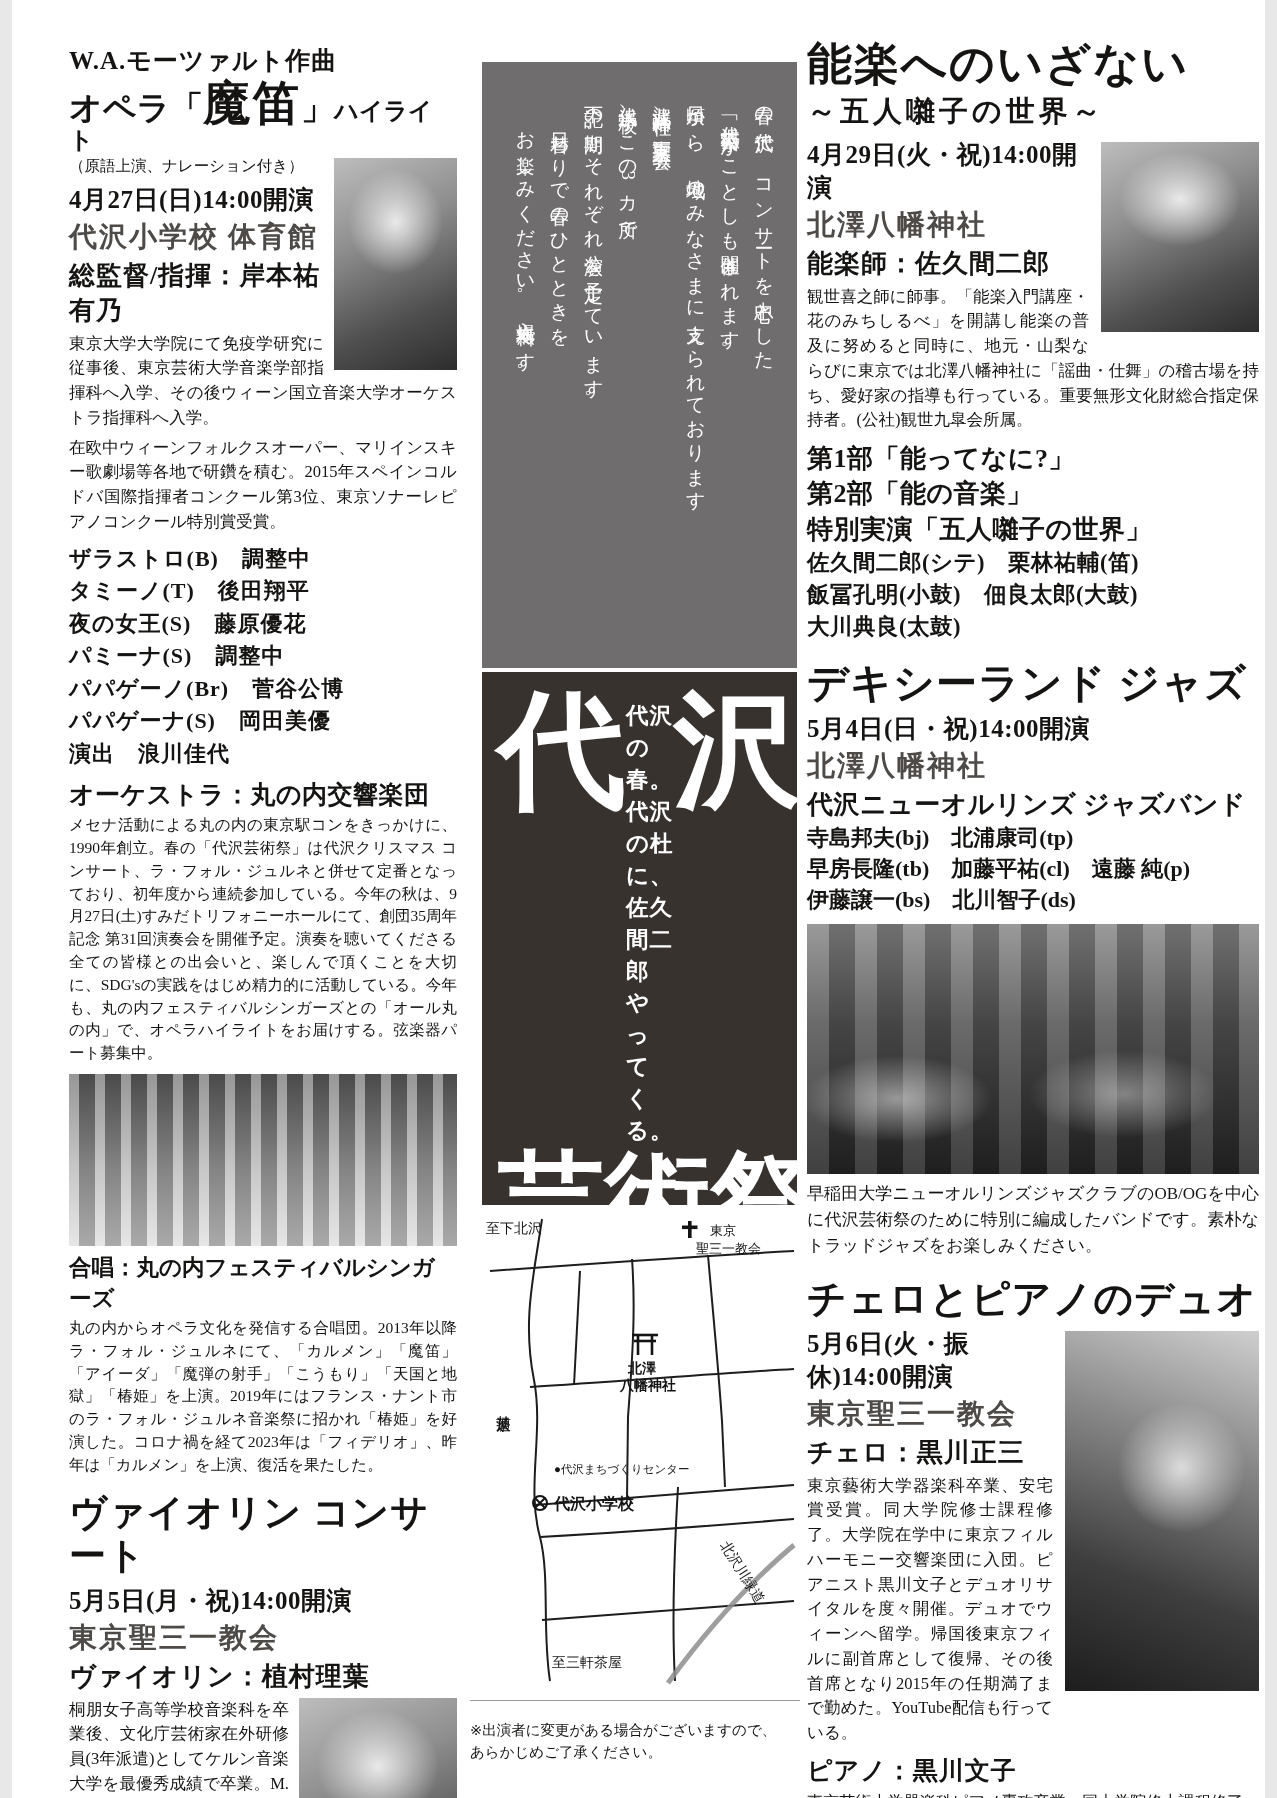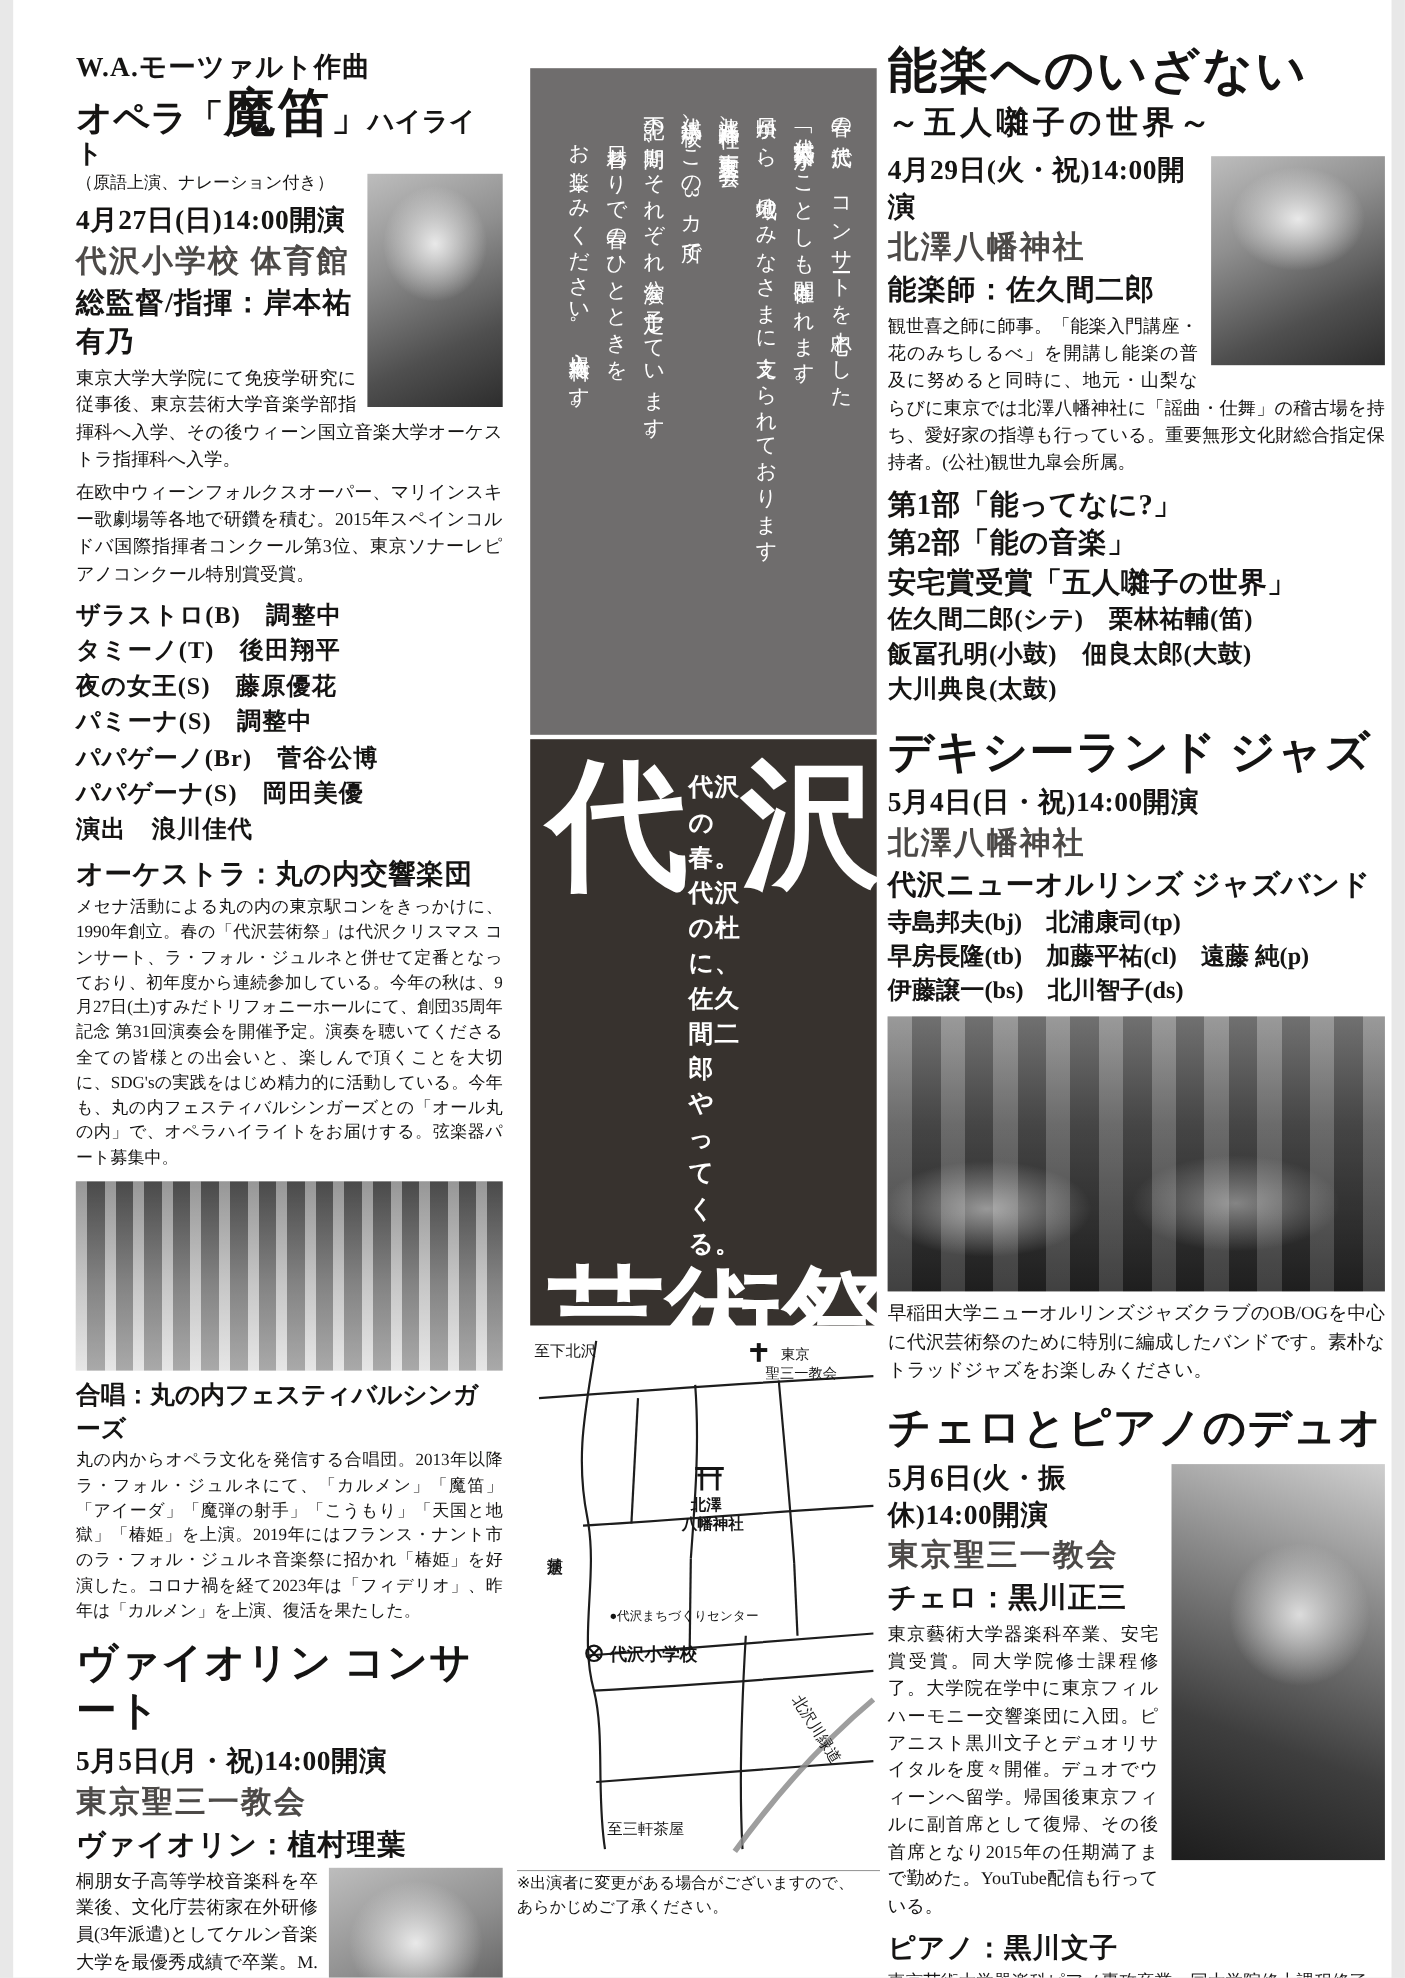--- a/index.html
+++ b/index.html
@@ -51,21 +51,21 @@
   .tagline{padding-top:14px;}
   .tagline p{font-size:22.5px;font-weight:bold;line-height:1.42;letter-spacing:1px;}
   .banner-row2{display:flex;justify-content:space-between;margin-top:2px;}
   .banner-row2 span{font-size:106px;line-height:1.0;font-weight:bold;}
   .banner-year{display:flex;justify-content:space-between;padding:0 2px;margin-top:4px;}
   .banner-year span{font-size:100px;line-height:.98;font-weight:bold;}
   .banner-dates{text-align:left;font-size:44px;font-weight:bold;letter-spacing:2px;margin-top:0;}
   .banner-time{text-align:center;font-size:28px;font-weight:bold;letter-spacing:2px;line-height:1.38;margin-top:6px;}
   
   #map{left:470px;top:1215px;width:315px;height:470px;}
-  #note{left:458px;top:1700px;width:330px;border-top:1px solid #9a9a9a;padding-top:1px;}
+  #note{left:458px;top:1700px;width:330px;border-top:1px solid #9a9a9a;padding-top:19px;}
   #note p{font-size:14.5px;line-height:1.5;font-family:"Liberation Sans","DejaVu Sans",sans-serif;}
   
   #right{left:795px;top:40px;width:452px;}
   .sec-title-r{font-size:45px;font-weight:bold;letter-spacing:2px;line-height:1.1;}
   .noh-sub{font-size:29px;font-weight:bold;letter-spacing:4px;margin-top:2px;}
   .noh-photo{width:158px;height:190px;margin:4px 0 6px 12px;}
   .program{margin-top:8px;}
   .program p{font-size:26px;font-weight:bold;line-height:1.36;letter-spacing:.5px;}
   .players p{font-size:22.5px;font-weight:bold;line-height:1.42;letter-spacing:.5px;}
   .jazz-sec{margin-top:18px;}
@@ -234,21 +234,21 @@
       <div>
         <div class="photo noh-photo"></div>
         <p class="datetime">4月29日(火・祝)14:00開演</p>
         <p class="venue">北澤八幡神社</p>
         <p class="performer">能楽師：佐久間二郎</p>
         <p class="bio">観世喜之師に師事。「能楽入門講座・花のみちしるべ」を開講し能楽の普及に努めると同時に、地元・山梨ならびに東京では北澤八幡神社に「謡曲・仕舞」の稽古場を持ち、愛好家の指導も行っている。重要無形文化財総合指定保持者。(公社)観世九皐会所属。</p>
       </div>
       <div class="program">
         <p>第1部「能ってなに?」</p>
         <p>第2部「能の音楽」</p>
-        <p>安宅賞受賞「五人囃子の世界」</p>
+        <p>特別実演「五人囃子の世界」</p>
       </div>
       <div class="players">
         <p>佐久間二郎(シテ)　栗林祐輔(笛)</p>
         <p>飯冨孔明(小鼓)　佃良太郎(大鼓)</p>
         <p>大川典良(太鼓)</p>
       </div>
     </div>
 
     <div class="jazz-sec">
       <p class="jazz-title">デキシーランド ジャズ</p>

